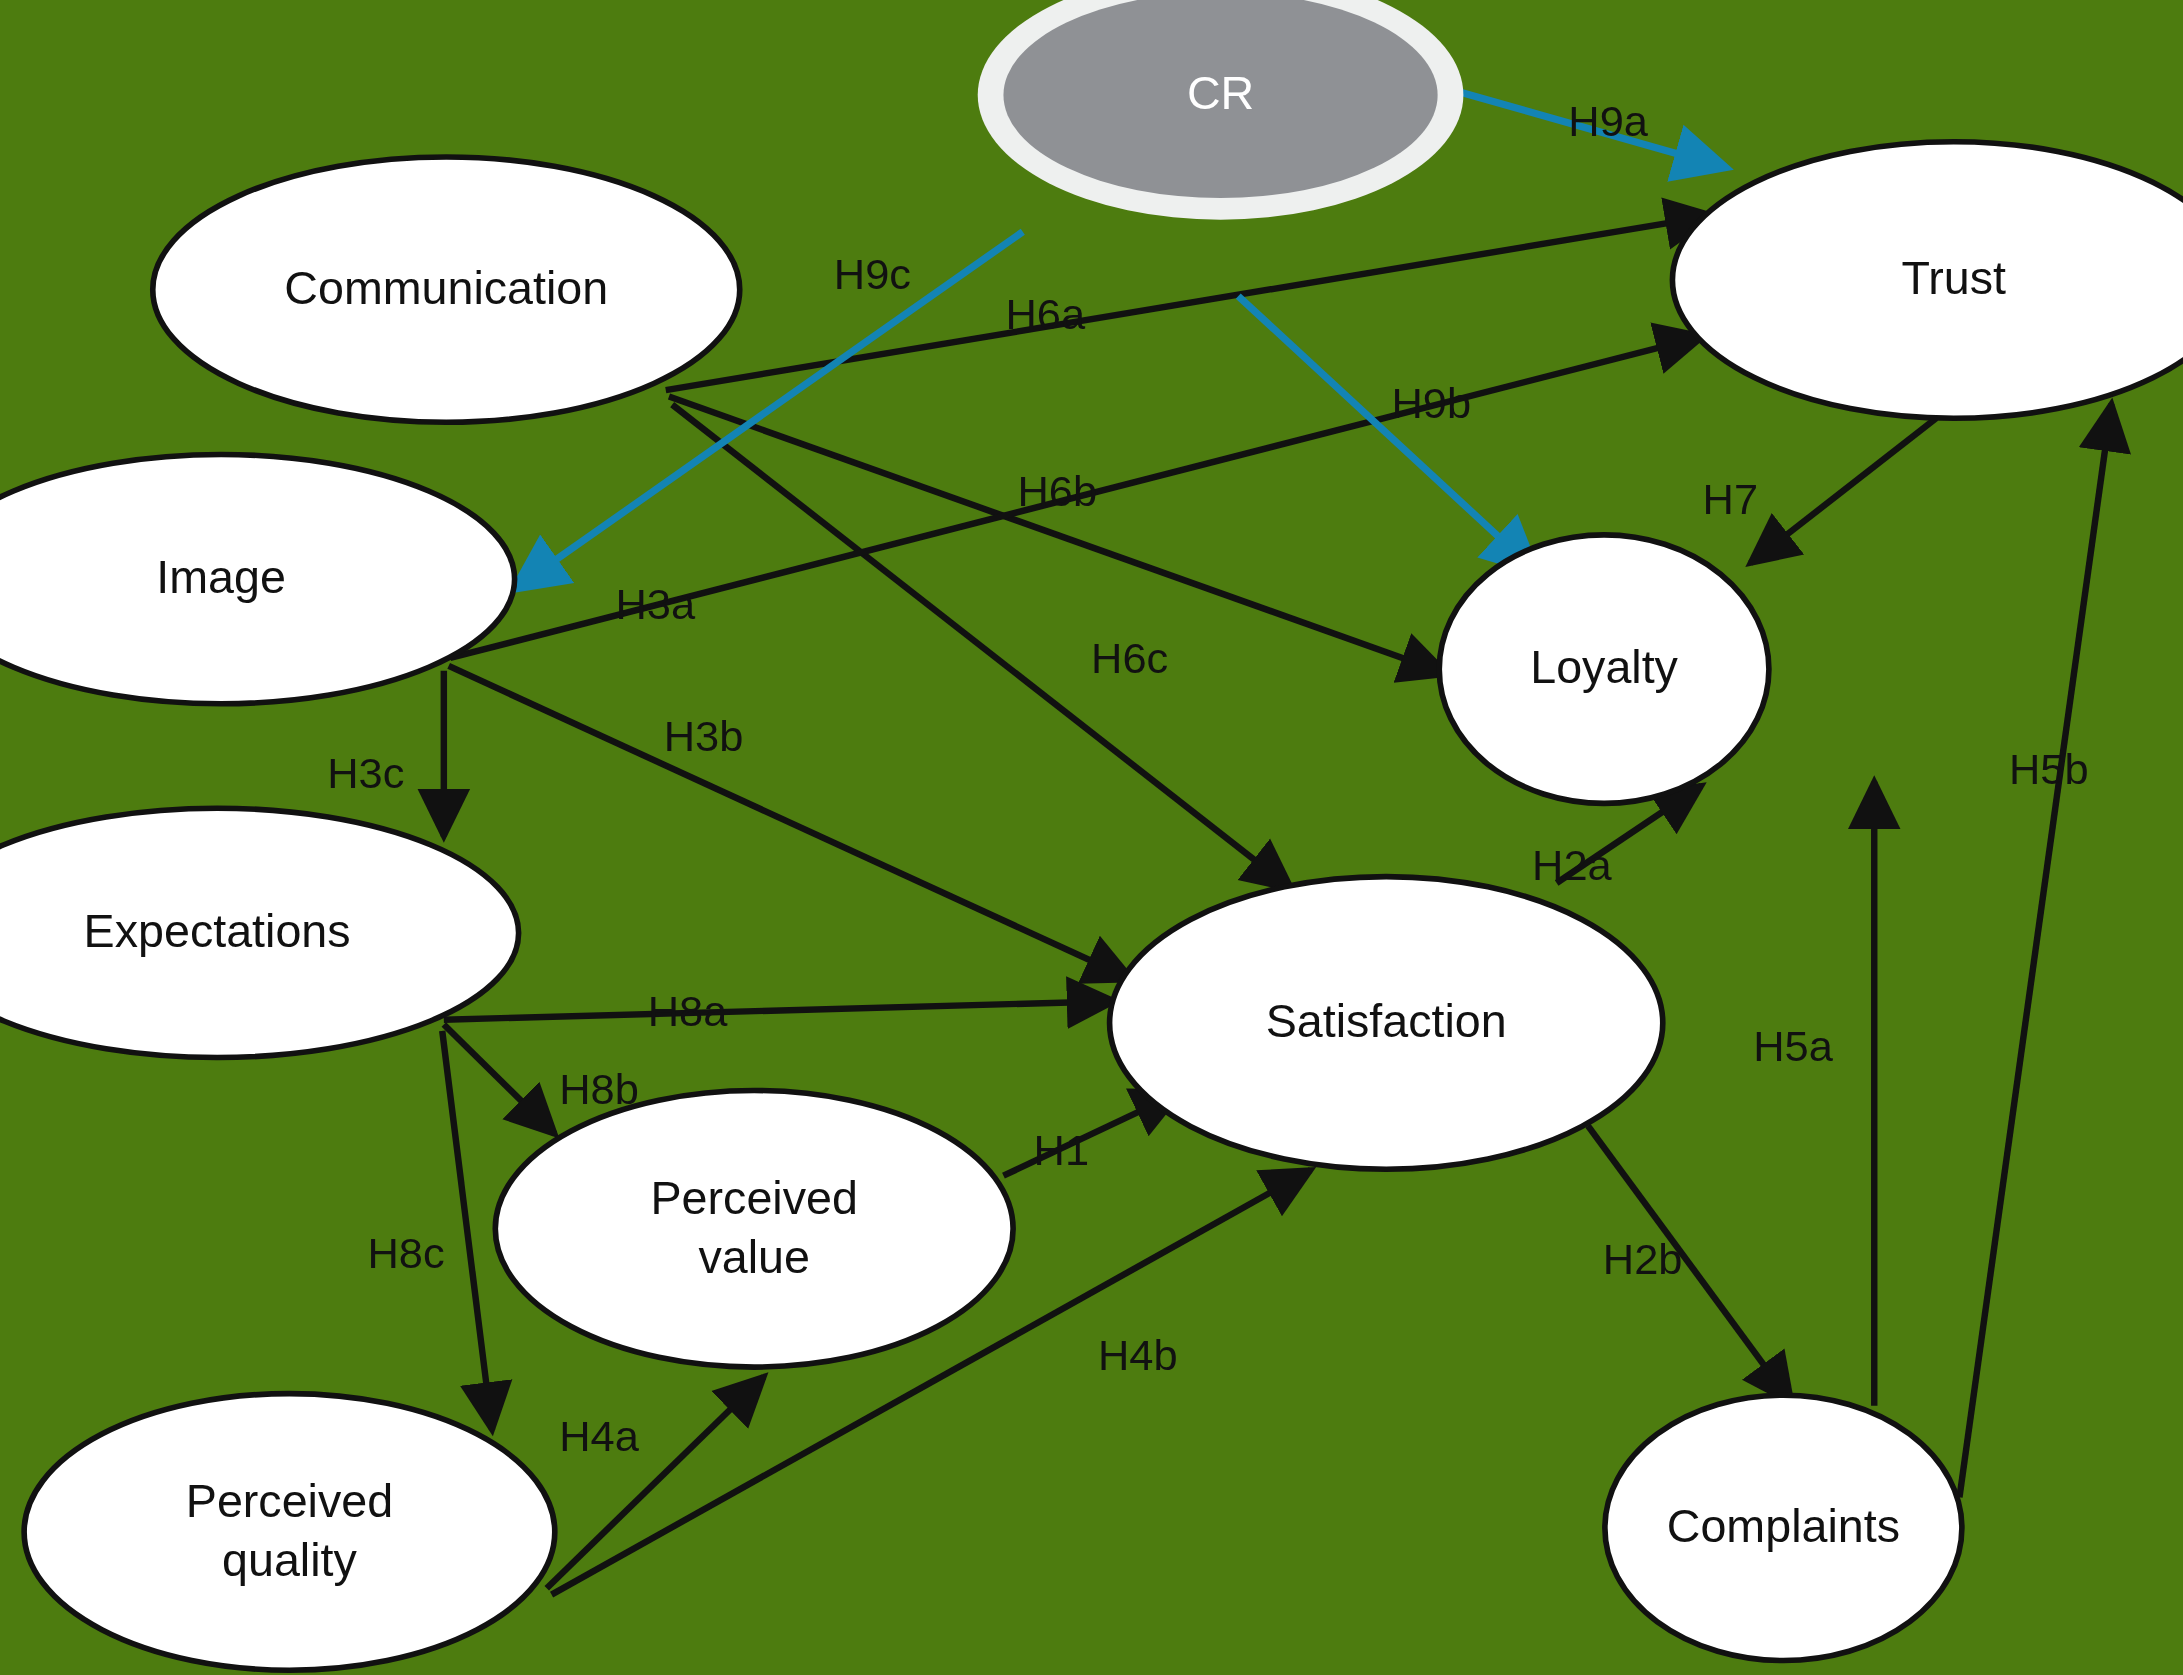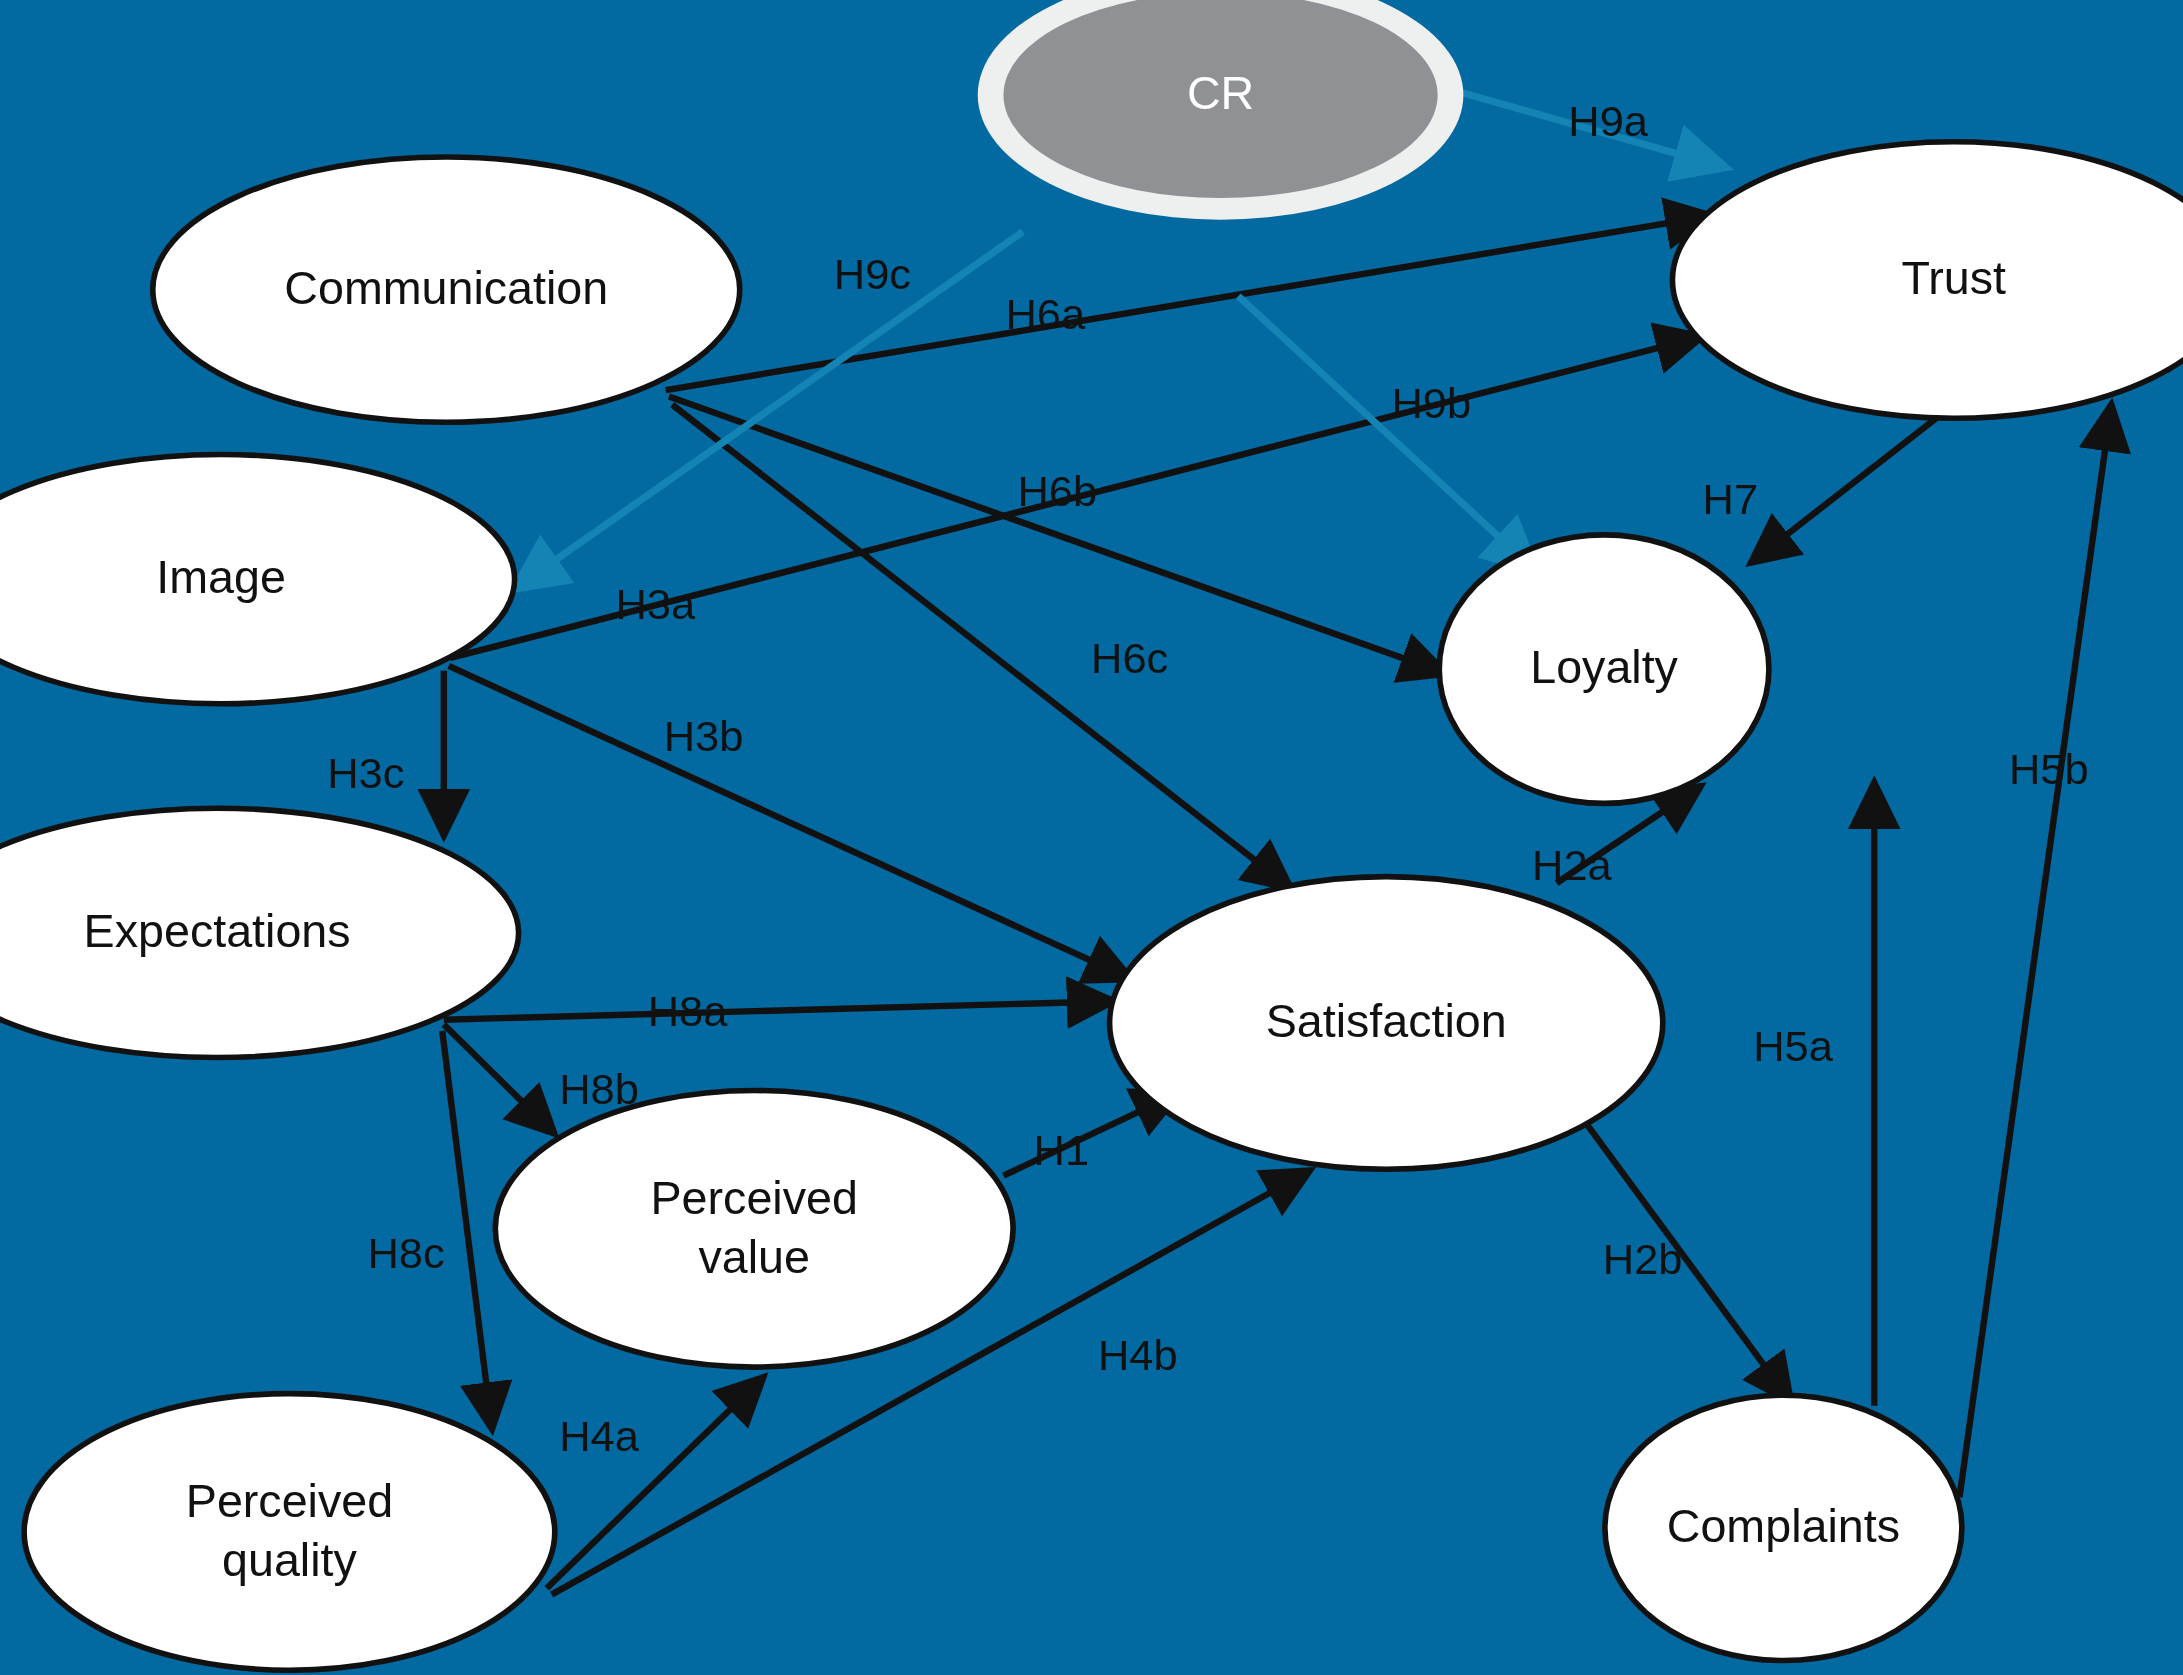--- a/index.html
+++ b/index.html
@@ -1,17 +1,17 @@
 <!DOCTYPE html>
 <html style="font-size:13px"><head>
 <meta charset="utf-8">
 <style>
   html,body{margin:0;padding:0;background:#ffffff;}
   body{font-family:"Liberation Sans", sans-serif;}
-  #stage{position:relative;width:2183px;height:1676px;background:#0369a1;overflow:hidden;}
+  #stage{position:relative;width:2183px;height:1676px;background:#4d7c0f;overflow:hidden;}
   svg#model{position:absolute;left:0;top:0;width:2183px;height:1676px;display:block;}
   .node-ell{fill:#ffffff;stroke:#111111;stroke-width:7;}
   .node-cr-halo{fill:#eef0ef;stroke:none;}
   .node-cr{fill:#8f9195;stroke:none;}
   .node-label{font-family:"Liberation Sans", sans-serif;font-size:58px;fill:#111111;text-anchor:middle;dominant-baseline:middle;}
   .node-label-cr{font-family:"Liberation Sans", sans-serif;font-size:58px;fill:#ffffff;text-anchor:middle;dominant-baseline:middle;}
   .edge{fill:none;stroke:#111111;stroke-width:8;}
   .edge-blue{fill:none;stroke:#1384b4;stroke-width:9;}
   .edge-label{font-family:"Liberation Sans", sans-serif;font-size:54px;fill:#111111;text-anchor:middle;dominant-baseline:middle;}
 </style>

